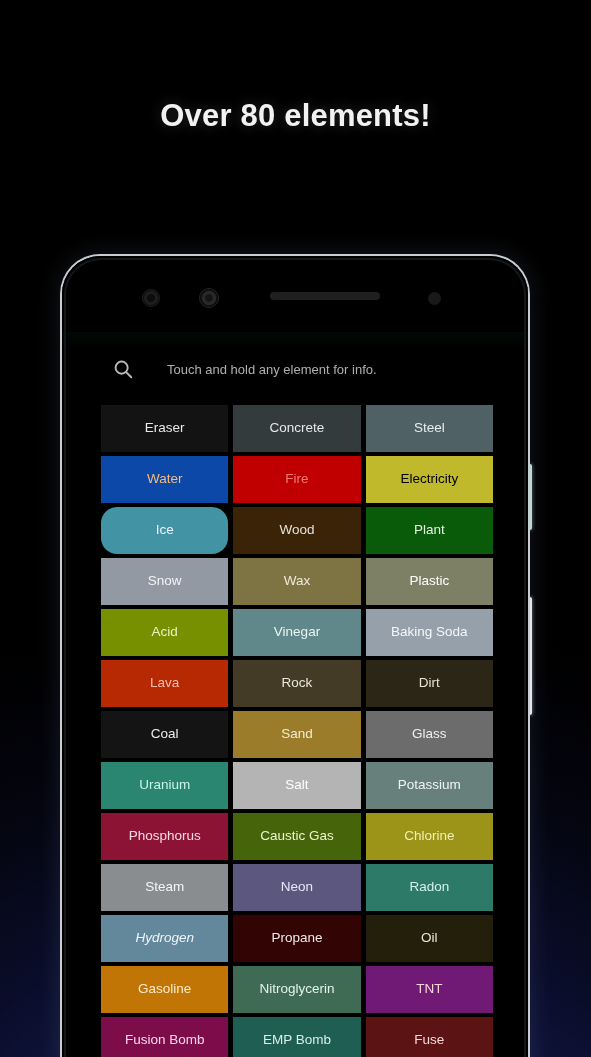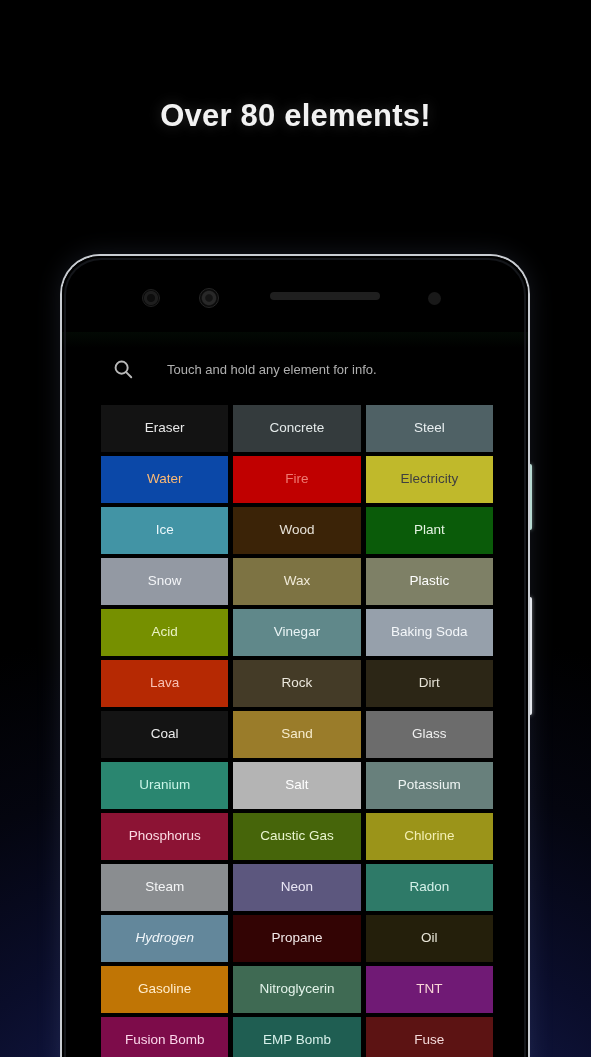--- a/index.html
+++ b/index.html
@@ -132,22 +132,22 @@
     </span>
     <input id="search-input" type="text" readonly="" placeholder="Touch and hold any element for info." style="">
   </div>
 
   <div id="grid">
       <div class="cell" style="background: rgb(19, 19, 19); color: rgb(233, 233, 233);">Eraser</div>
       <div class="cell" style="background: rgb(52, 59, 61); color: rgb(228, 234, 234);">Concrete</div>
       <div class="cell" style="background: rgb(79, 97, 101); color: rgb(232, 238, 240);">Steel</div>
       <div class="cell" style="background: rgb(11, 72, 168); color: #fdba74;">Water</div>
       <div class="cell" style="background: rgb(192, 0, 0); color: rgb(239, 122, 114);">Fire</div>
-      <div class="cell" style="background: rgb(192, 185, 43); color: #404040;">Electricity</div>
-      <div class="cell" style="background: rgb(66, 148, 165); color: rgb(234, 247, 251);">Ice</div>
+      <div class="cell" style="background: rgb(192, 185, 43); color: #000000;">Electricity</div>
+      <div class="cell" style="background: rgb(66, 148, 165); color: rgb(234, 247, 251); border-radius: 16px;">Ice</div>
       <div class="cell" style="background: rgb(59, 35, 7); color: rgb(231, 226, 216);">Wood</div>
       <div class="cell" style="background: rgb(10, 91, 9); color: rgb(228, 243, 226);">Plant</div>
       <div class="cell" style="background: rgb(147, 153, 163); color: rgb(242, 244, 247);">Snow</div>
       <div class="cell" style="background: rgb(125, 115, 67); color: rgb(240, 234, 216);">Wax</div>
       <div class="cell" style="background: rgb(126, 128, 102); color: #ffffff;">Plastic</div>
       <div class="cell" style="background: rgb(118, 144, 0); color: rgb(234, 242, 194);">Acid</div>
       <div class="cell" style="background: rgb(96, 136, 138); color: rgb(233, 244, 245);">Vinegar</div>
       <div class="cell" style="background: rgb(150, 160, 171); color: rgb(244, 247, 250);">Baking Soda</div>
       <div class="cell" style="background: rgb(182, 41, 3); color: rgb(248, 192, 179);">Lava</div>
       <div class="cell" style="background: rgb(68, 59, 39); color: rgb(235, 231, 220);">Rock</div>

